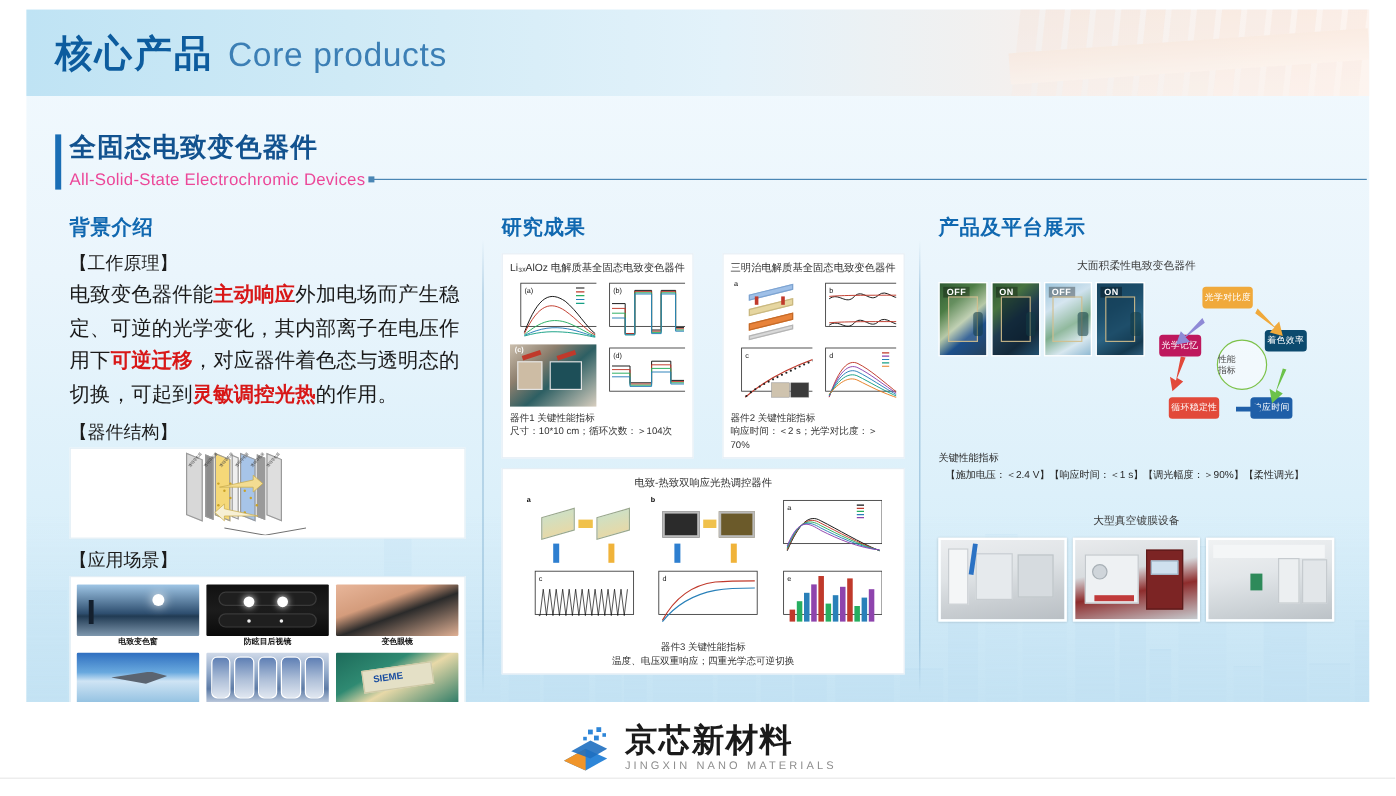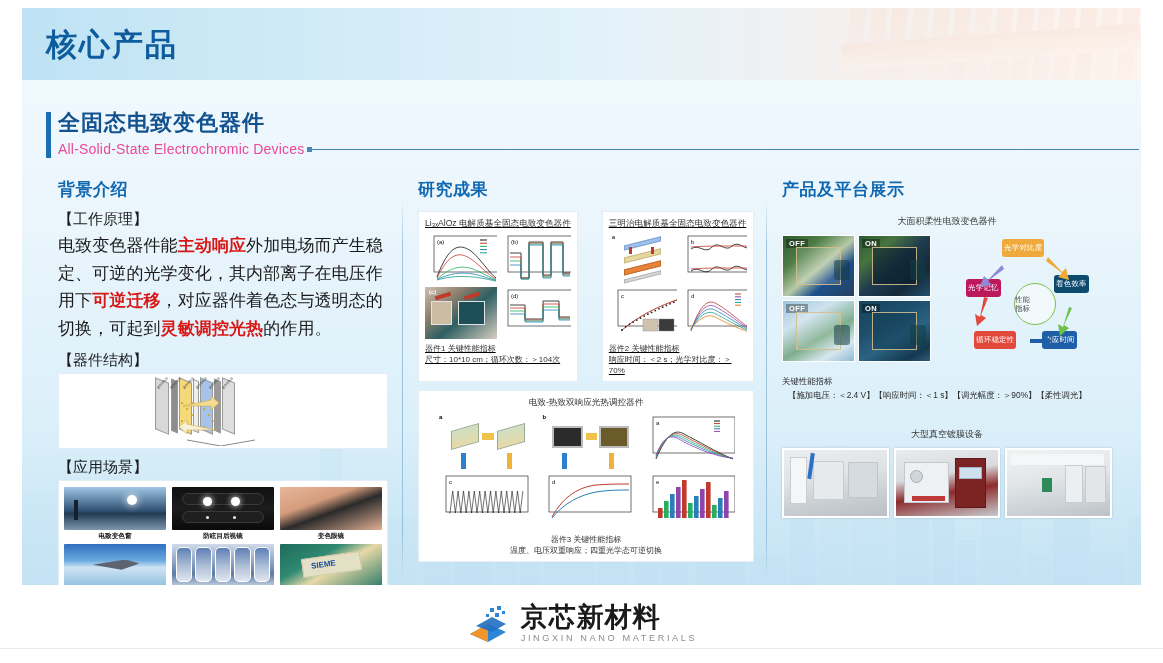--- a/index.html
+++ b/index.html
@@ -113,25 +113,25 @@
   .app-cap { font-size:6.6px; font-weight:700; color:#111; margin-top:2px; line-height:1.2; }
 
   
   .card {
     background:#ffffff; border:1px solid #e5eef5; padding:6px 6px 5px;
   }
   .card-title { font-size:8.6px; color:#333; text-align:left; margin-bottom:3px; white-space:nowrap; }
   .card-title.ctr { text-align:center; }
   .fig { width:100%; background:#fff; position:relative; overflow:hidden; }
   .metric { font-size:8px; color:#333; line-height:1.38; margin-top:4px; }
-  .bRow { display:flex; gap:24px;text-decoration:underline; }
+  .bRow { display:flex; gap:24px; }
 
   
   .c-sub { font-size:9px; color:#3a3a3a; text-align:center; margin:14px 0 7px; }
-  .photo-grid { display:grid; grid-template-columns:1fr 1fr; gap:3px; width:149px; }
+  .photo-grid { display:grid; grid-template-columns:1fr 1fr 1fr 1fr; gap:3px; width:172px; }
   .photo { position:relative; height:62px; overflow:hidden; border:1px solid #fff; }
   .onoff {
     position:absolute; left:3px; top:3px; font-size:7.5px; font-weight:700;
     color:#fff; background:rgba(0,0,0,.32); padding:0 3px; letter-spacing:.4px;
   }
   .perf-wrap { position:absolute; left:186px; top:0; width:148px; height:130px; }
   .pbox {
     position:absolute; color:#fff; font-size:7.4px; text-align:center;
     padding:4px 2px; border-radius:3px; white-space:nowrap; letter-spacing:.3px;
   }
@@ -209,20 +209,21 @@
         <span style="left: 153px; opacity: 0.67;"></span>
         <span style="left: 174px; opacity: 0.79;"></span>
         <span style="left: 195px; opacity: 0.55;"></span>
         <span style="left: 216px; opacity: 0.67;"></span>
         <span style="left: 237px; opacity: 0.79;"></span>
         <span style="left: 258px; opacity: 0.55;"></span>
         <span style="left: 279px; opacity: 0.67;"></span>
       </div>
     <div class="header-title">
       <span class="title-cn">核心产品</span>
+      <span class="title-en">Core products</span>
     </div>
   </div>
 
   <div class="sec-head">
     <div class="bar"></div>
     <div class="sec-cn">全固态电致变色器件</div>
     <div class="sec-en-row">
       <div class="sec-en">All-Solid-State Electrochromic Devices</div>
       <div class="sec-rule"></div>
     </div>

